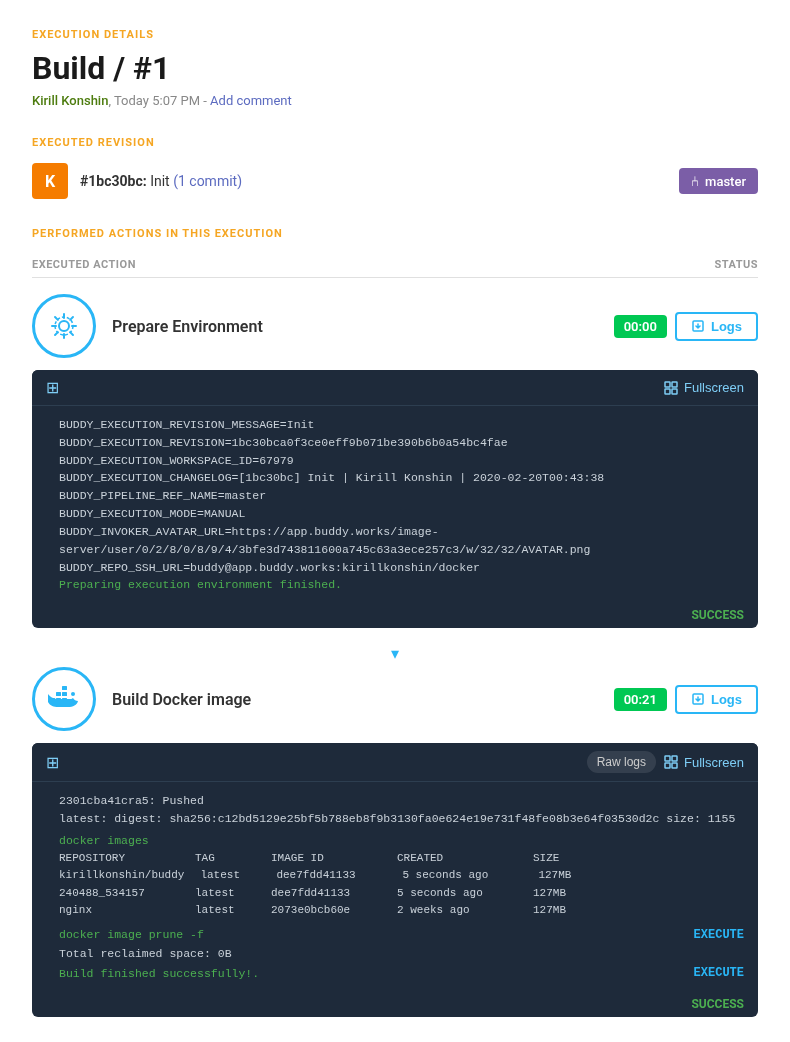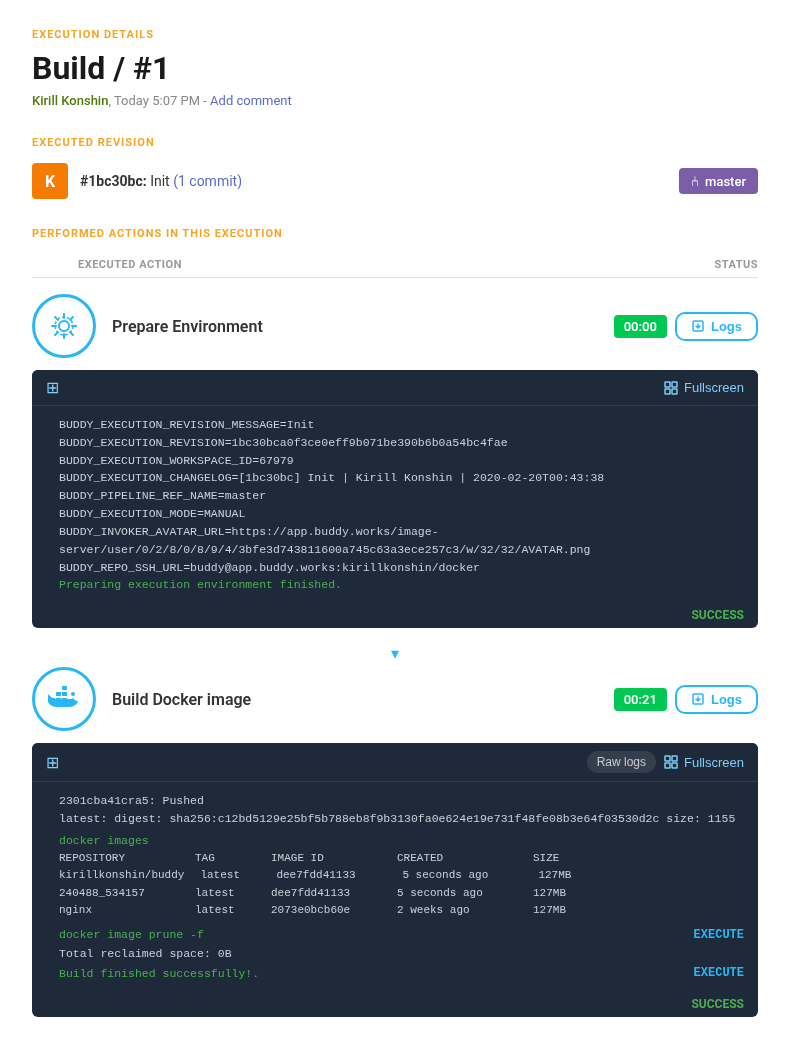--- a/index.html
+++ b/index.html
@@ -114,21 +114,20 @@
       padding: 6px 0;
       border-bottom: 1px solid #e0e0e0;
       margin-bottom: 16px;
     }
     .col-header {
       font-size: 11px;
       font-weight: 700;
       letter-spacing: 0.5px;
       color: #999;
       text-transform: uppercase;
-      margin-left: 46px;
     }
     .action-row {
       display: flex;
       align-items: center;
       gap: 16px;
       margin-bottom: 12px;
     }
     .action-icon-wrap {
       width: 64px;
       height: 64px;
@@ -163,21 +162,21 @@
       font-size: 13px;
       font-weight: 600;
     }
     .logs-btn {
       display: flex;
       align-items: center;
       gap: 6px;
       background: #fff;
       border: 2px solid #29b6f6;
       color: #29b6f6;
-      border-radius: 10px;
+      border-radius: 4px;
       padding: 5px 14px;
       font-size: 13px;
       font-weight: 600;
       cursor: pointer;
     }
     .terminal-block {
       background: #1e2a3a;
       border-radius: 6px;
       padding: 0;
       margin-bottom: 16px;

